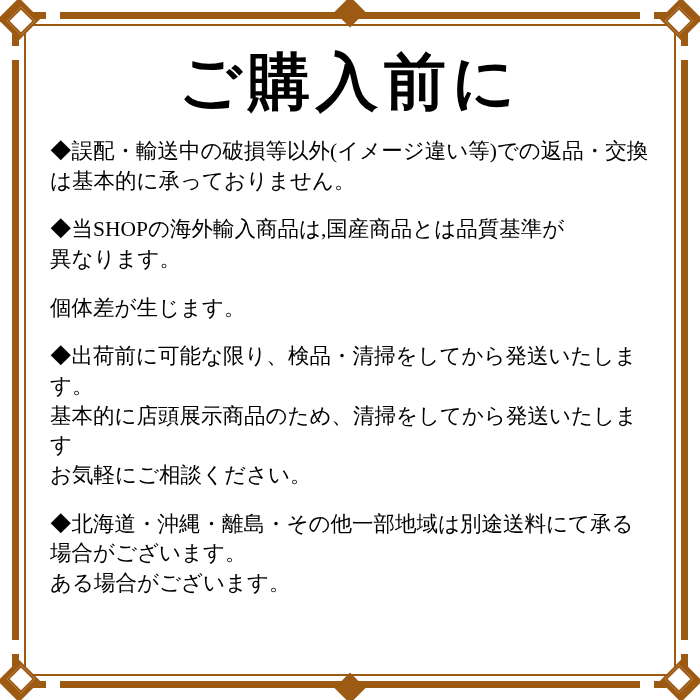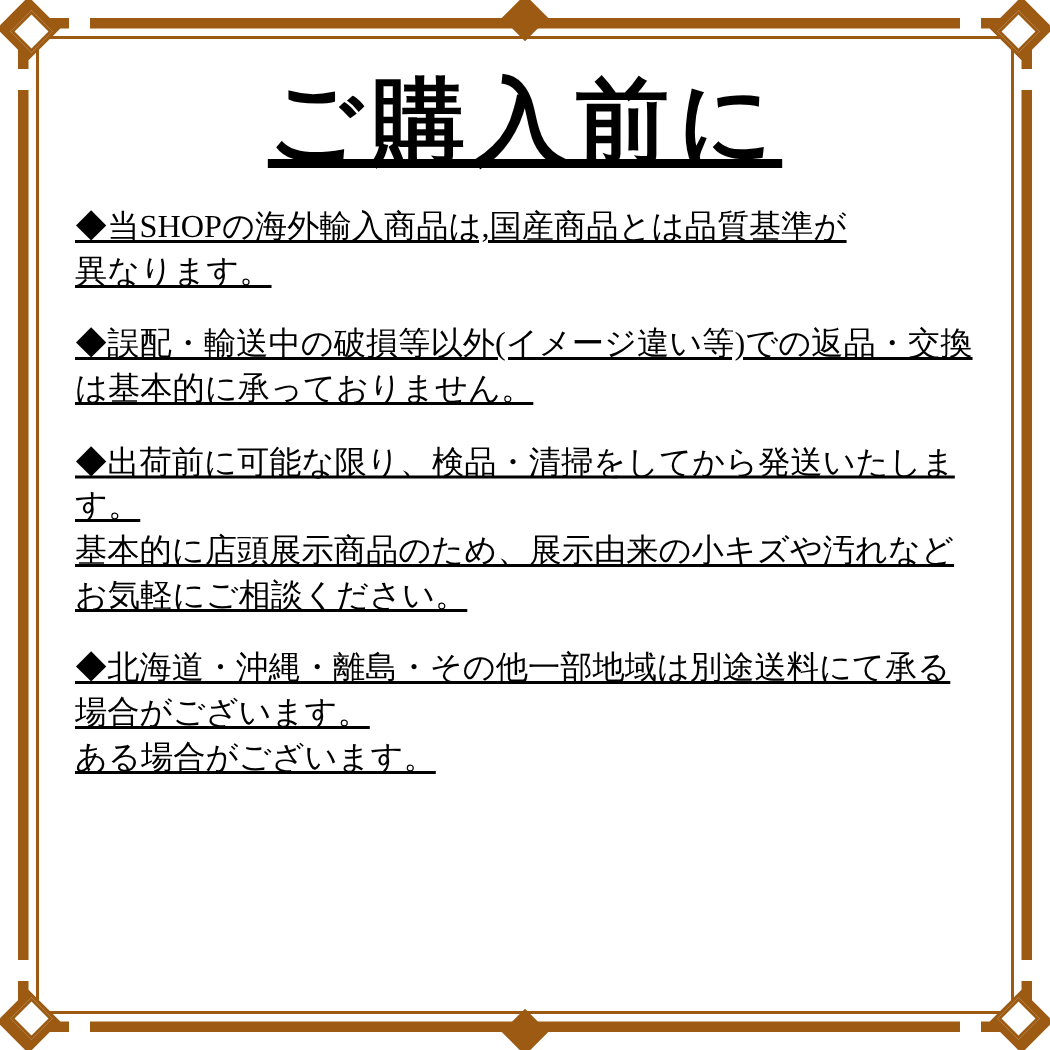--- a/index.html
+++ b/index.html
@@ -92,21 +92,20 @@
   .n-r2 { right: 8px; bottom: 46px; width: 16px; height: 14px; }
 
   
   .content {
     position: absolute;
     left: 44px;
     top: 36px;
     right: 44px;
     bottom: 36px;
     box-sizing: border-box;
-    text-decoration: underline;
   }
 
   .title {
     text-align: center;
     font-size: 62px;
     line-height: 1.05;
     font-weight: 700;
     color: #000000;
     letter-spacing: 6px;
     margin: 14px 0 22px 0;
@@ -158,35 +157,36 @@
   <div class="edge-diamond e-top"></div>
   <div class="edge-diamond e-bottom"></div>
 
   <div class="content">
 
     <div class="title">ご購入前に</div>
 
     <div class="notes">
 
       <div class="note">
+        <span class="ln">◆誤配・輸送中の破損等以外(イメージ違い等)での返品・交換</span>
+        <span class="ln">は基本的に承っておりません。</span>
+      </div>
+
+      <div class="note">
         <span class="ln">◆当SHOPの海外輸入商品は,国産商品とは品質基準が</span>
         <span class="ln">異なります。</span>
       </div>
 
       <div class="note">
-        <span class="ln">◆誤配・輸送中の破損等以外(イメージ違い等)での返品・交換</span>
-        <span class="ln">は基本的に承っておりません。</span>
-      </div>
-
-      <div class="note">
+        <span class="ln">個体差が生じます。</span>
       </div>
 
       <div class="note">
         <span class="ln">◆出荷前に可能な限り、検品・清掃をしてから発送いたします。</span>
-        <span class="ln">基本的に店頭展示商品のため、展示由来の小キズや汚れなど</span>
+        <span class="ln">基本的に店頭展示商品のため、清掃をしてから発送いたします</span>
         <span class="ln">お気軽にご相談ください。</span>
       </div>
 
       <div class="note">
         <span class="ln">◆北海道・沖縄・離島・その他一部地域は別途送料にて承る</span>
         <span class="ln">場合がございます。</span>
         <span class="ln">ある場合がございます。</span>
       </div>
 
     </div>

